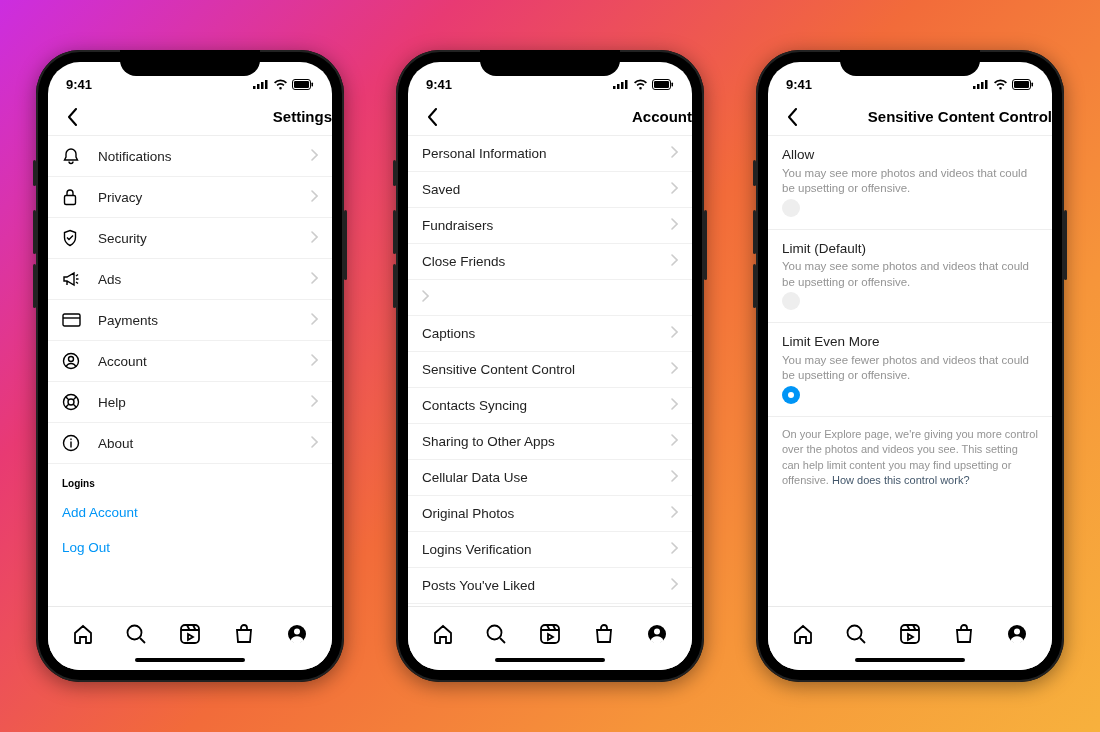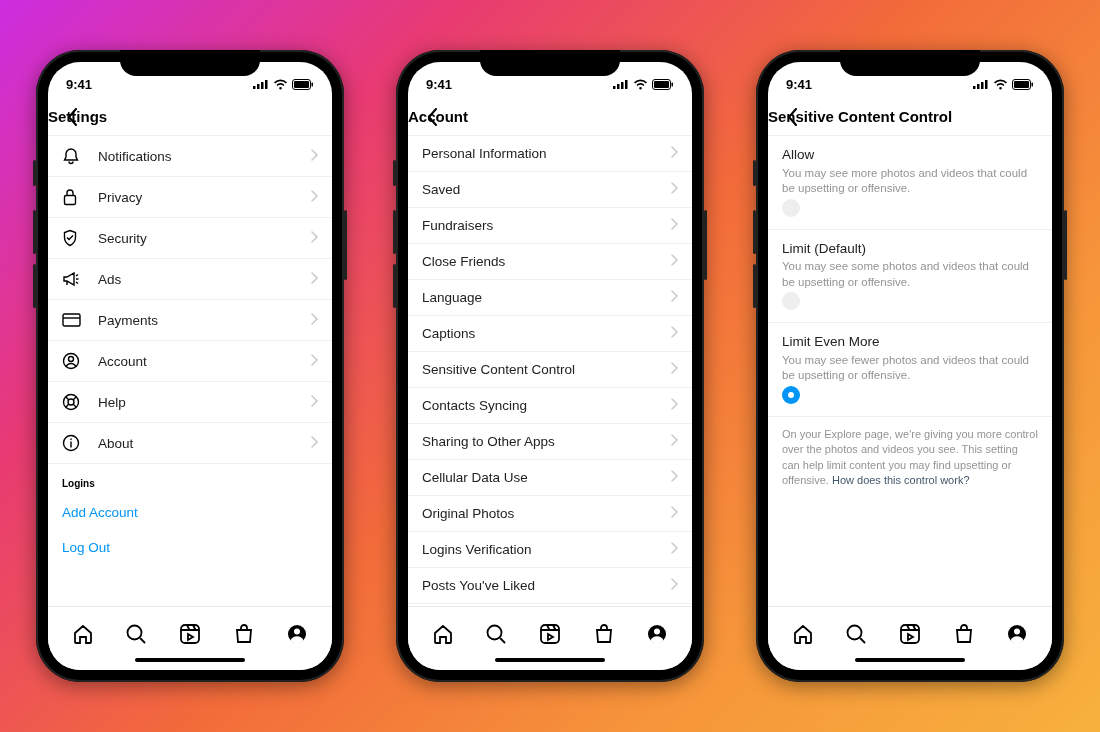--- a/index.html
+++ b/index.html
@@ -78,21 +78,21 @@
     width: 28px;
     height: 28px;
     display: flex;
     align-items: center;
     justify-content: center;
     flex-shrink: 0;
   }
   .header-title {
     position: absolute;
     left: 0; right: 0;
-    text-align: left;
+    text-align: right;
     font-size: 15px;
     font-weight: 600;
     pointer-events: none;
   }
   .content {
     flex: 1;
     overflow-y: auto;
   }
   .content::-webkit-scrollbar { display:none; }
   .row {
@@ -454,21 +454,20 @@
               <path d="M1 1l5 5-5 5" stroke="#ccc" stroke-width="1.6" fill="none" stroke-linecap="round"></path>
             </svg></span>
         </div>
       <div class="row sep">
           <span class="label">Close Friends</span>
           <span class="chev"><svg width="7" height="12" viewBox="0 0 7 12">
               <path d="M1 1l5 5-5 5" stroke="#ccc" stroke-width="1.6" fill="none" stroke-linecap="round"></path>
             </svg></span>
         </div>
       <div class="row sep">
-          <span class="label">Language</span>
           <span class="chev"><svg width="7" height="12" viewBox="0 0 7 12">
               <path d="M1 1l5 5-5 5" stroke="#ccc" stroke-width="1.6" fill="none" stroke-linecap="round"></path>
             </svg></span>
         </div>
       <div class="row sep">
           <span class="label">Captions</span>
           <span class="chev"><svg width="7" height="12" viewBox="0 0 7 12">
               <path d="M1 1l5 5-5 5" stroke="#ccc" stroke-width="1.6" fill="none" stroke-linecap="round"></path>
             </svg></span>
         </div>

